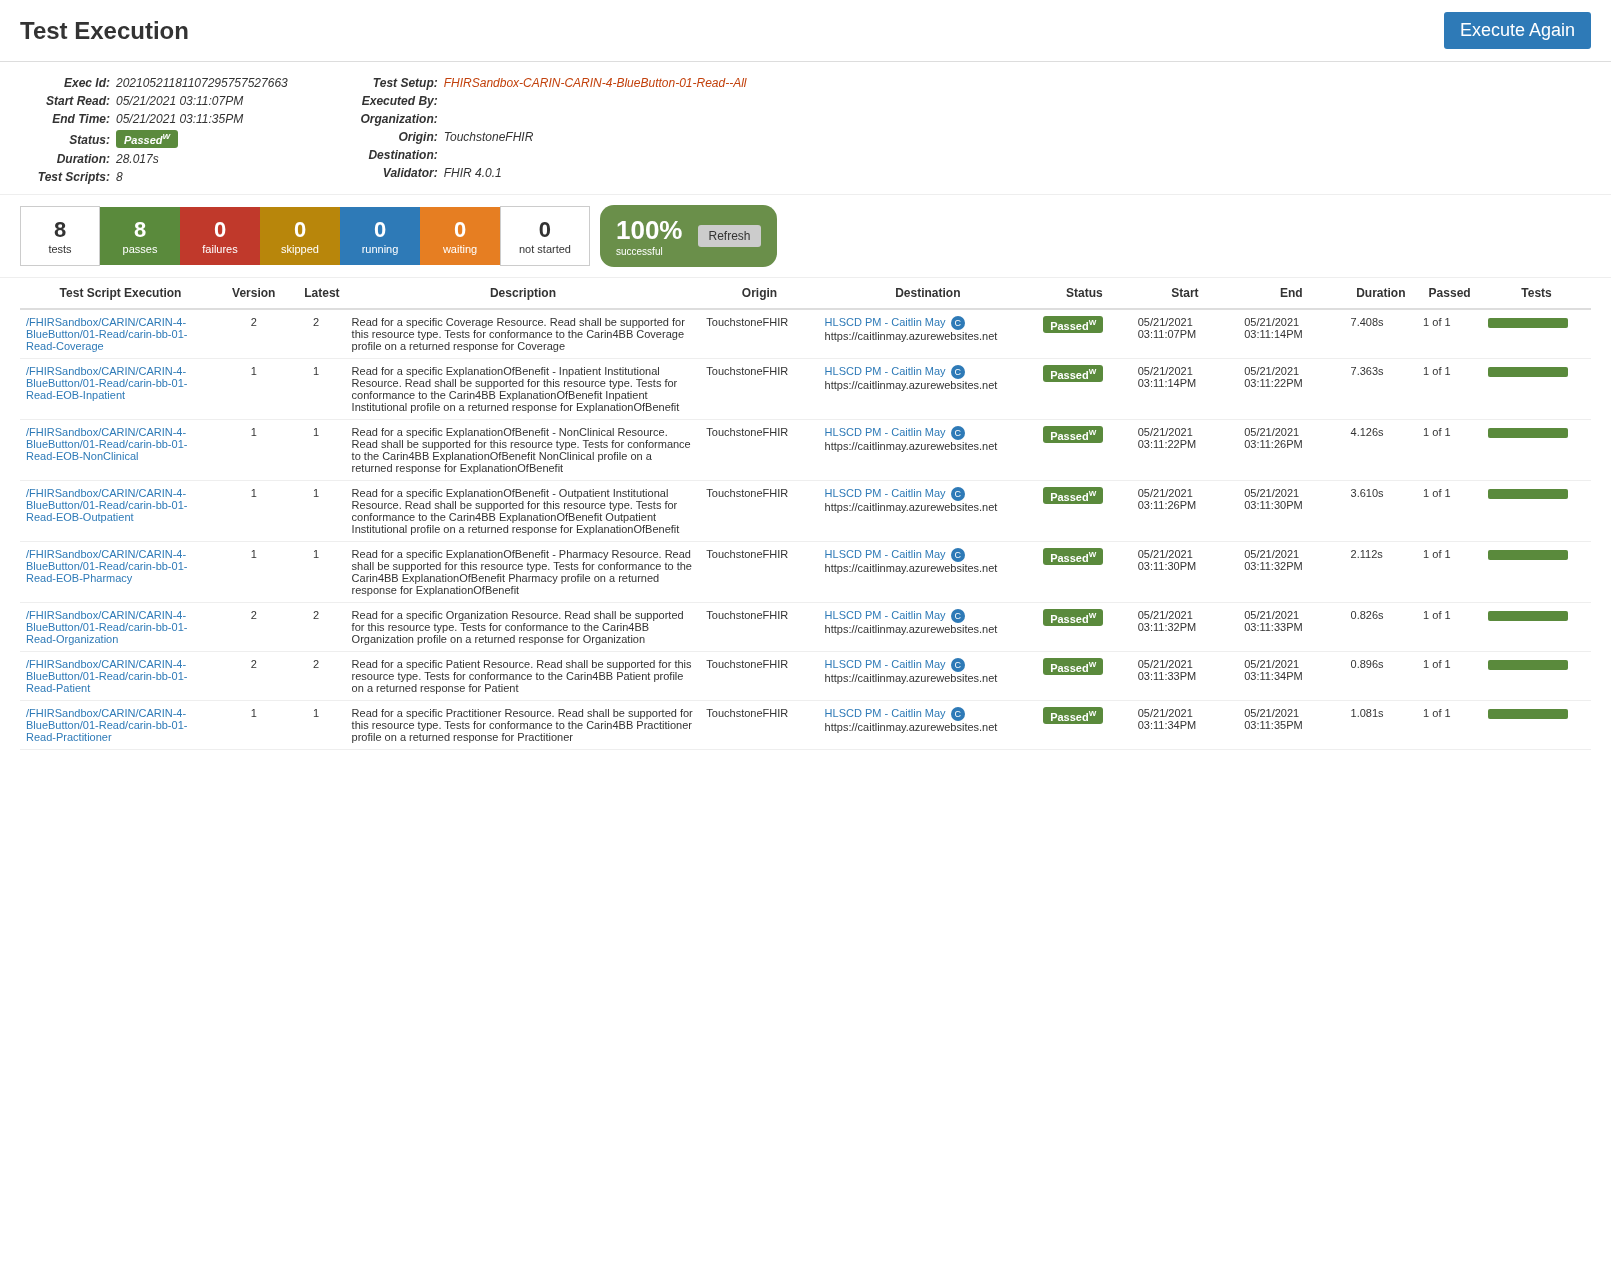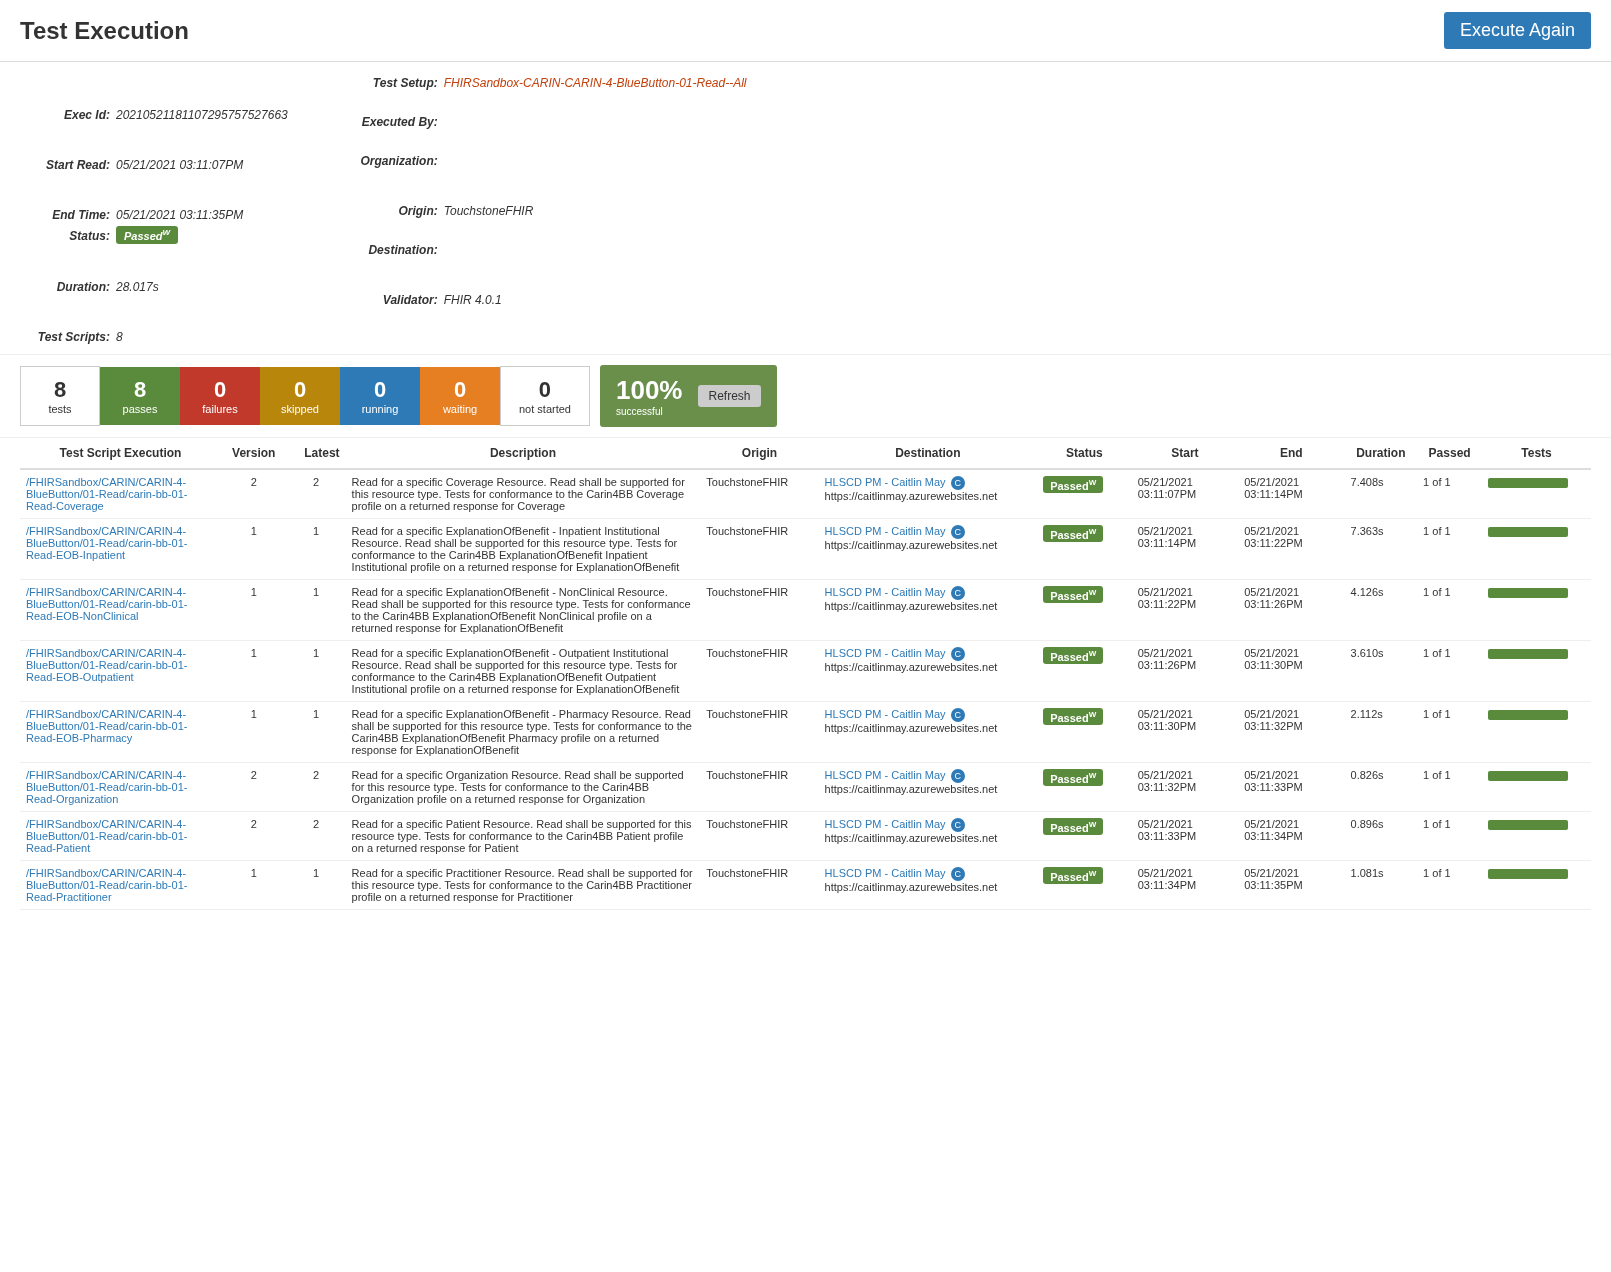--- a/index.html
+++ b/index.html
@@ -15,21 +15,21 @@
       font-size: 18px; cursor: pointer; border-radius: 3px;
     }
 
     .meta-section {
       display: flex; gap: 60px; padding: 14px 20px 10px 20px;
       border-bottom: 1px solid #eee;
     }
     .meta-left, .meta-right { display: flex; flex-direction: column; gap: 4px; font-style: italic; }
     .meta-row { display: flex; gap: 6px; align-items: baseline; }
     .meta-label { font-weight: bold; text-align: right; min-width: 90px; }
-    .meta-value { color: #333; margin-top: 32px; }
+    .meta-value { color: #333; }
     .meta-link { color: #c2410c; text-decoration: none; }
     .status-badge {
       display: inline-block; padding: 2px 8px; border-radius: 3px;
       font-size: 11px; font-weight: bold; color: #fff; background: #5a8a3c;
     }
     .status-badge sup { font-size: 8px; }
 
     .stats-bar {
       display: flex; align-items: center; gap: 0; padding: 10px 20px;
       border-bottom: 1px solid #eee;
@@ -44,21 +44,21 @@
     .stat-box.skipped { background: #b8860b; color: #fff; }
     .stat-box.running { background: #2e7ab7; color: #fff; }
     .stat-box.waiting { background: #e67e22; color: #fff; }
     .stat-box.not-started { border: 1px solid #ccc; color: #333; }
     .stat-number { font-size: 22px; font-weight: bold; }
     .stat-label { font-size: 11px; }
 
     .success-box {
       display: flex; align-items: center; gap: 10px;
       background: #6a8f4a; color: #fff;
-      padding: 10px 16px; margin-left: 10px; border-radius: 3px;
+      padding: 10px 16px; margin-left: 10px; border-radius: 14px;
     }
     .success-pct { font-size: 26px; font-weight: bold; }
     .success-label { font-size: 10px; }
     .refresh-btn {
       background: #ccc; color: #333; border: none; padding: 4px 10px;
       font-size: 12px; cursor: pointer; border-radius: 3px; margin-left: 6px;
     }
 
     .table-section { padding: 0 20px; }
     table { width: 100%; border-collapse: collapse; }

